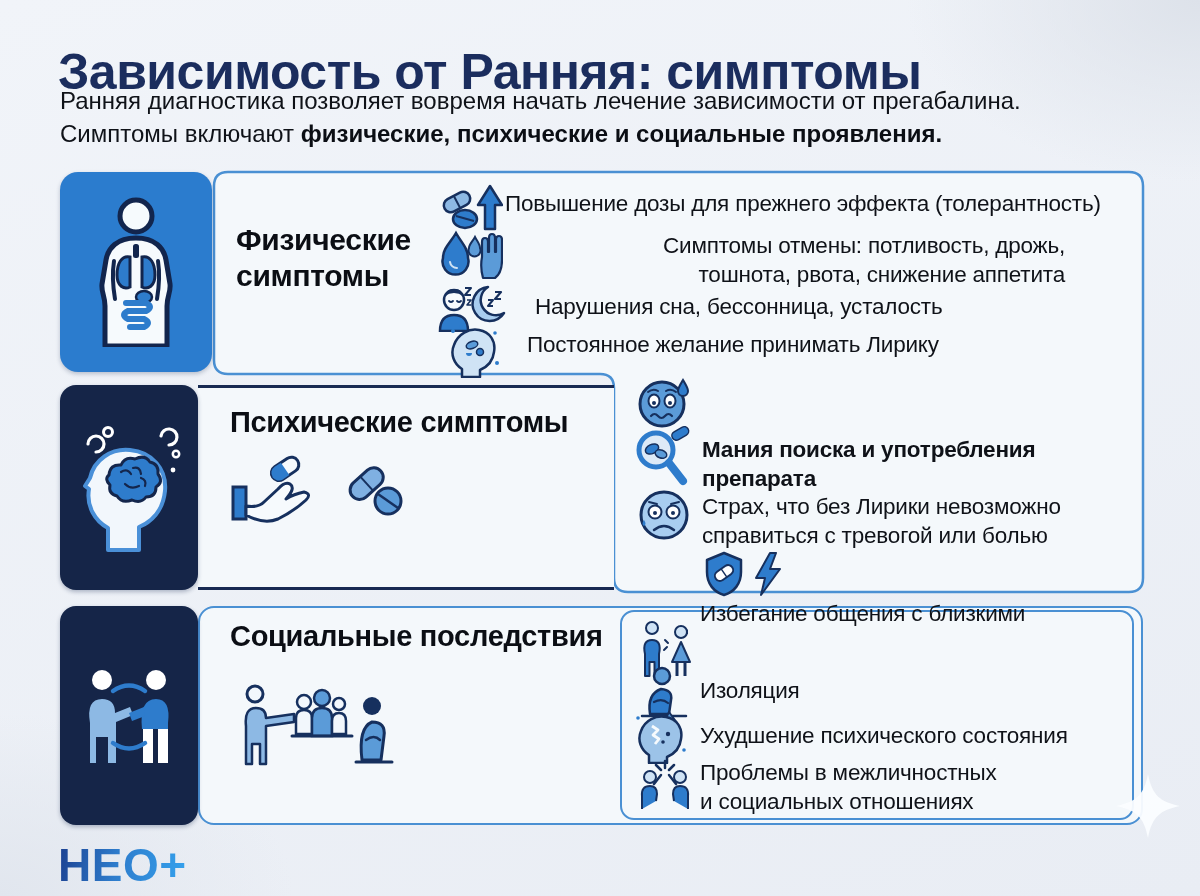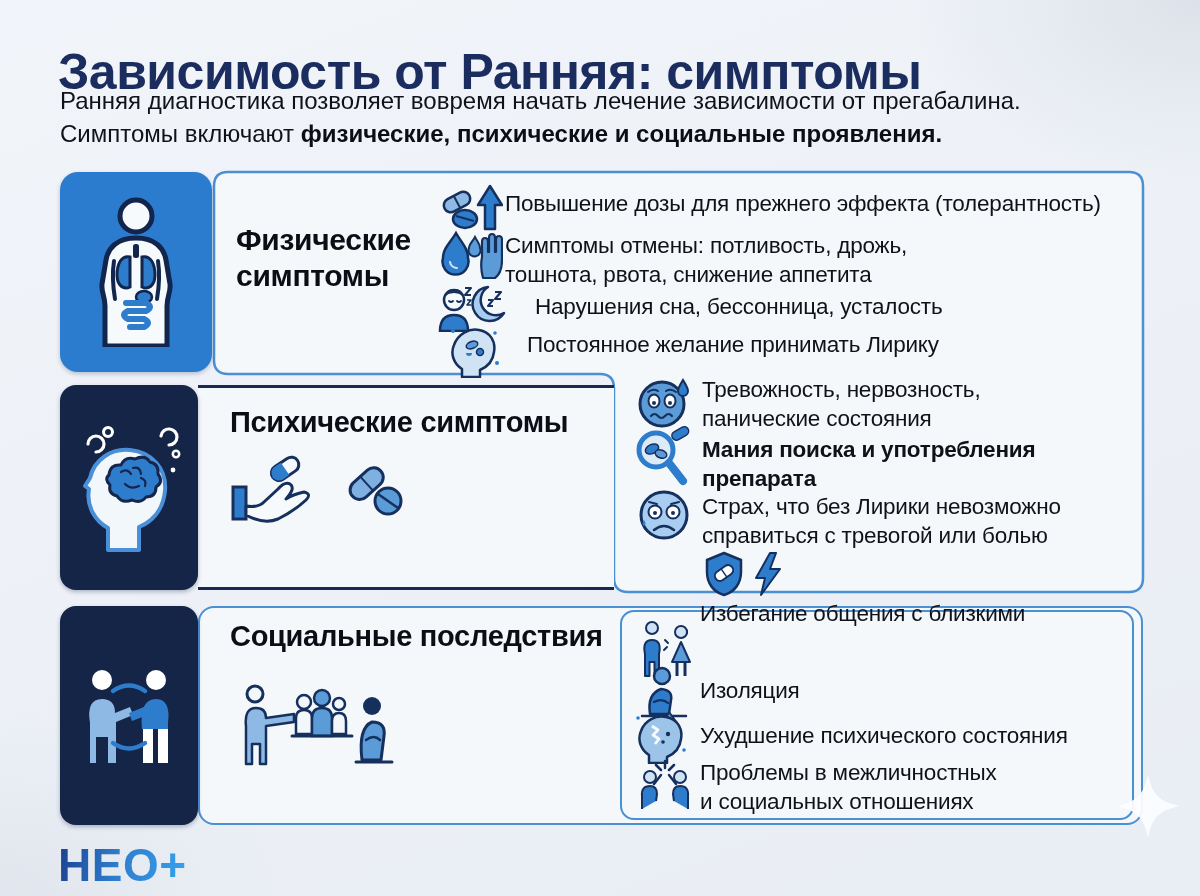--- a/index.html
+++ b/index.html
@@ -144,21 +144,21 @@
   <div class="txt" style="left:505px;top:189px;width:640px;">Повышение дозы для прежнего эффекта (толерантность)</div>
 
   <span class="ic" style="left:441px;top:229px;">
     <svg width="62" height="52" viewBox="0 0 62 52">
       <path d="M15 4 C20 13 27 19 27 29 A13 13 0 1 1 2 29 C2 19 10 13 15 4 Z" fill="#2e7ccc" stroke="#16305e" stroke-width="2.5"></path>
       <path d="M9 33 a7 7 0 0 0 7 6" stroke="#cfe3f5" stroke-width="2" fill="none" stroke-linecap="round"></path>
       <path d="M34 8 C36 12 39 15 39 19 A6 6 0 1 1 28 19 C28 15 32 12 34 8 Z" fill="#5b9bd8" stroke="#16305e" stroke-width="2"></path>
       <path d="M42 49 Q39 38 41 28 L41 13 Q41 9 44 9 Q47 9 47 13 V23 H48 V9 Q48 5 51 5 Q54 5 54 9 V23 H55 V11 Q55 7 58 7 Q61 7 61 11 V31 Q61 44 54 49 Z" fill="#5b9bd8" stroke="#16305e" stroke-width="2.2" stroke-linejoin="round"></path>
     </svg>
   </span>
-  <div class="txt" style="left:505px;top:231px;width:560px;">Симптомы отмены: потливость, дрожь,
+  <div class="txt" style="left:505px;top:231px;width:560px;text-align:right;">Симптомы отмены: потливость, дрожь,
 тошнота, рвота, снижение аппетита</div>
 
   <span class="ic" style="left:436px;top:282px;">
     <svg width="70" height="50" viewBox="0 0 70 50">
       <circle cx="18" cy="18" r="10" fill="#f6fafd" stroke="#16305e" stroke-width="2.5"></circle>
       <path d="M9 14 Q11 6 19 7 Q26 7 27 14 Q23 11 18 11 Q13 11 9 14 Z" fill="#16305e"></path>
       <path d="M13 19 q2 2 4 0 M21 19 q2 2 4 0" stroke="#16305e" stroke-width="1.8" fill="none" stroke-linecap="round"></path>
       <path d="M4 49 Q4 33 18 33 Q32 33 32 49 Z" fill="#2e7ccc" stroke="#16305e" stroke-width="2.5"></path>
       <path d="M29 6 h6 l-6 7 h6" stroke="#16305e" stroke-width="2" fill="none" stroke-linejoin="round"></path>
       <path d="M31 18 h4 l-4 5 h4" stroke="#16305e" stroke-width="1.6" fill="none" stroke-linejoin="round"></path>
@@ -209,22 +209,20 @@
       <circle cx="26" cy="32" r="22" fill="#5b9bd8" stroke="#16305e" stroke-width="3"></circle>
       <ellipse cx="18" cy="29" rx="5.5" ry="6.5" fill="#fff" stroke="#16305e" stroke-width="2"></ellipse>
       <ellipse cx="34" cy="29" rx="5.5" ry="6.5" fill="#fff" stroke="#16305e" stroke-width="2"></ellipse>
       <circle cx="18" cy="31" r="2" fill="#16305e"></circle>
         <circle cx="34" cy="31" r="2" fill="#16305e"></circle>
       <path d="M12 20 q5 -4 10 -1 M30 19 q5 -3 10 1" stroke="#16305e" stroke-width="2" fill="none" stroke-linecap="round"></path>
       <path d="M15 44 q3.5 -4 7 0 q3.5 4 7 0 q3.5 -4 7 0" stroke="#16305e" stroke-width="2.2" fill="none" stroke-linecap="round"></path>
       <path d="M47 8 C50 13 52 16 52 19 A5 5 0 1 1 42 19 C42 16 44 13 47 8 Z" fill="#2e7ccc" stroke="#16305e" stroke-width="2"></path>
     </svg>
   </span>
-  <div class="txt" style="left:702px;top:375px;width:440px;">Тревожность, нервозность,
-панические состояния</div>
 
   <span class="ic" style="left:633px;top:424px;">
     <svg width="58" height="62" viewBox="0 0 58 62">
       <g transform="rotate(-30 47 9)">
           <rect x="38" y="5" width="18" height="9" rx="4.5" fill="#2e7ccc" stroke="#16305e" stroke-width="1.5"></rect>
         </g>
       <circle cx="23" cy="26" r="17" fill="#ddeaf7" stroke="#2e7ccc" stroke-width="5"></circle>
       <ellipse cx="19" cy="25" rx="7" ry="4.5" transform="rotate(-25 19 25)" fill="#2e7ccc" stroke="#16305e" stroke-width="1.5"></ellipse>
       <ellipse cx="28" cy="30" rx="6" ry="4" transform="rotate(20 28 30)" fill="#5b9bd8" stroke="#16305e" stroke-width="1.5"></ellipse>
       <line x1="36" y1="39" x2="50" y2="57" stroke="#2e7ccc" stroke-width="8" stroke-linecap="round"></line>

